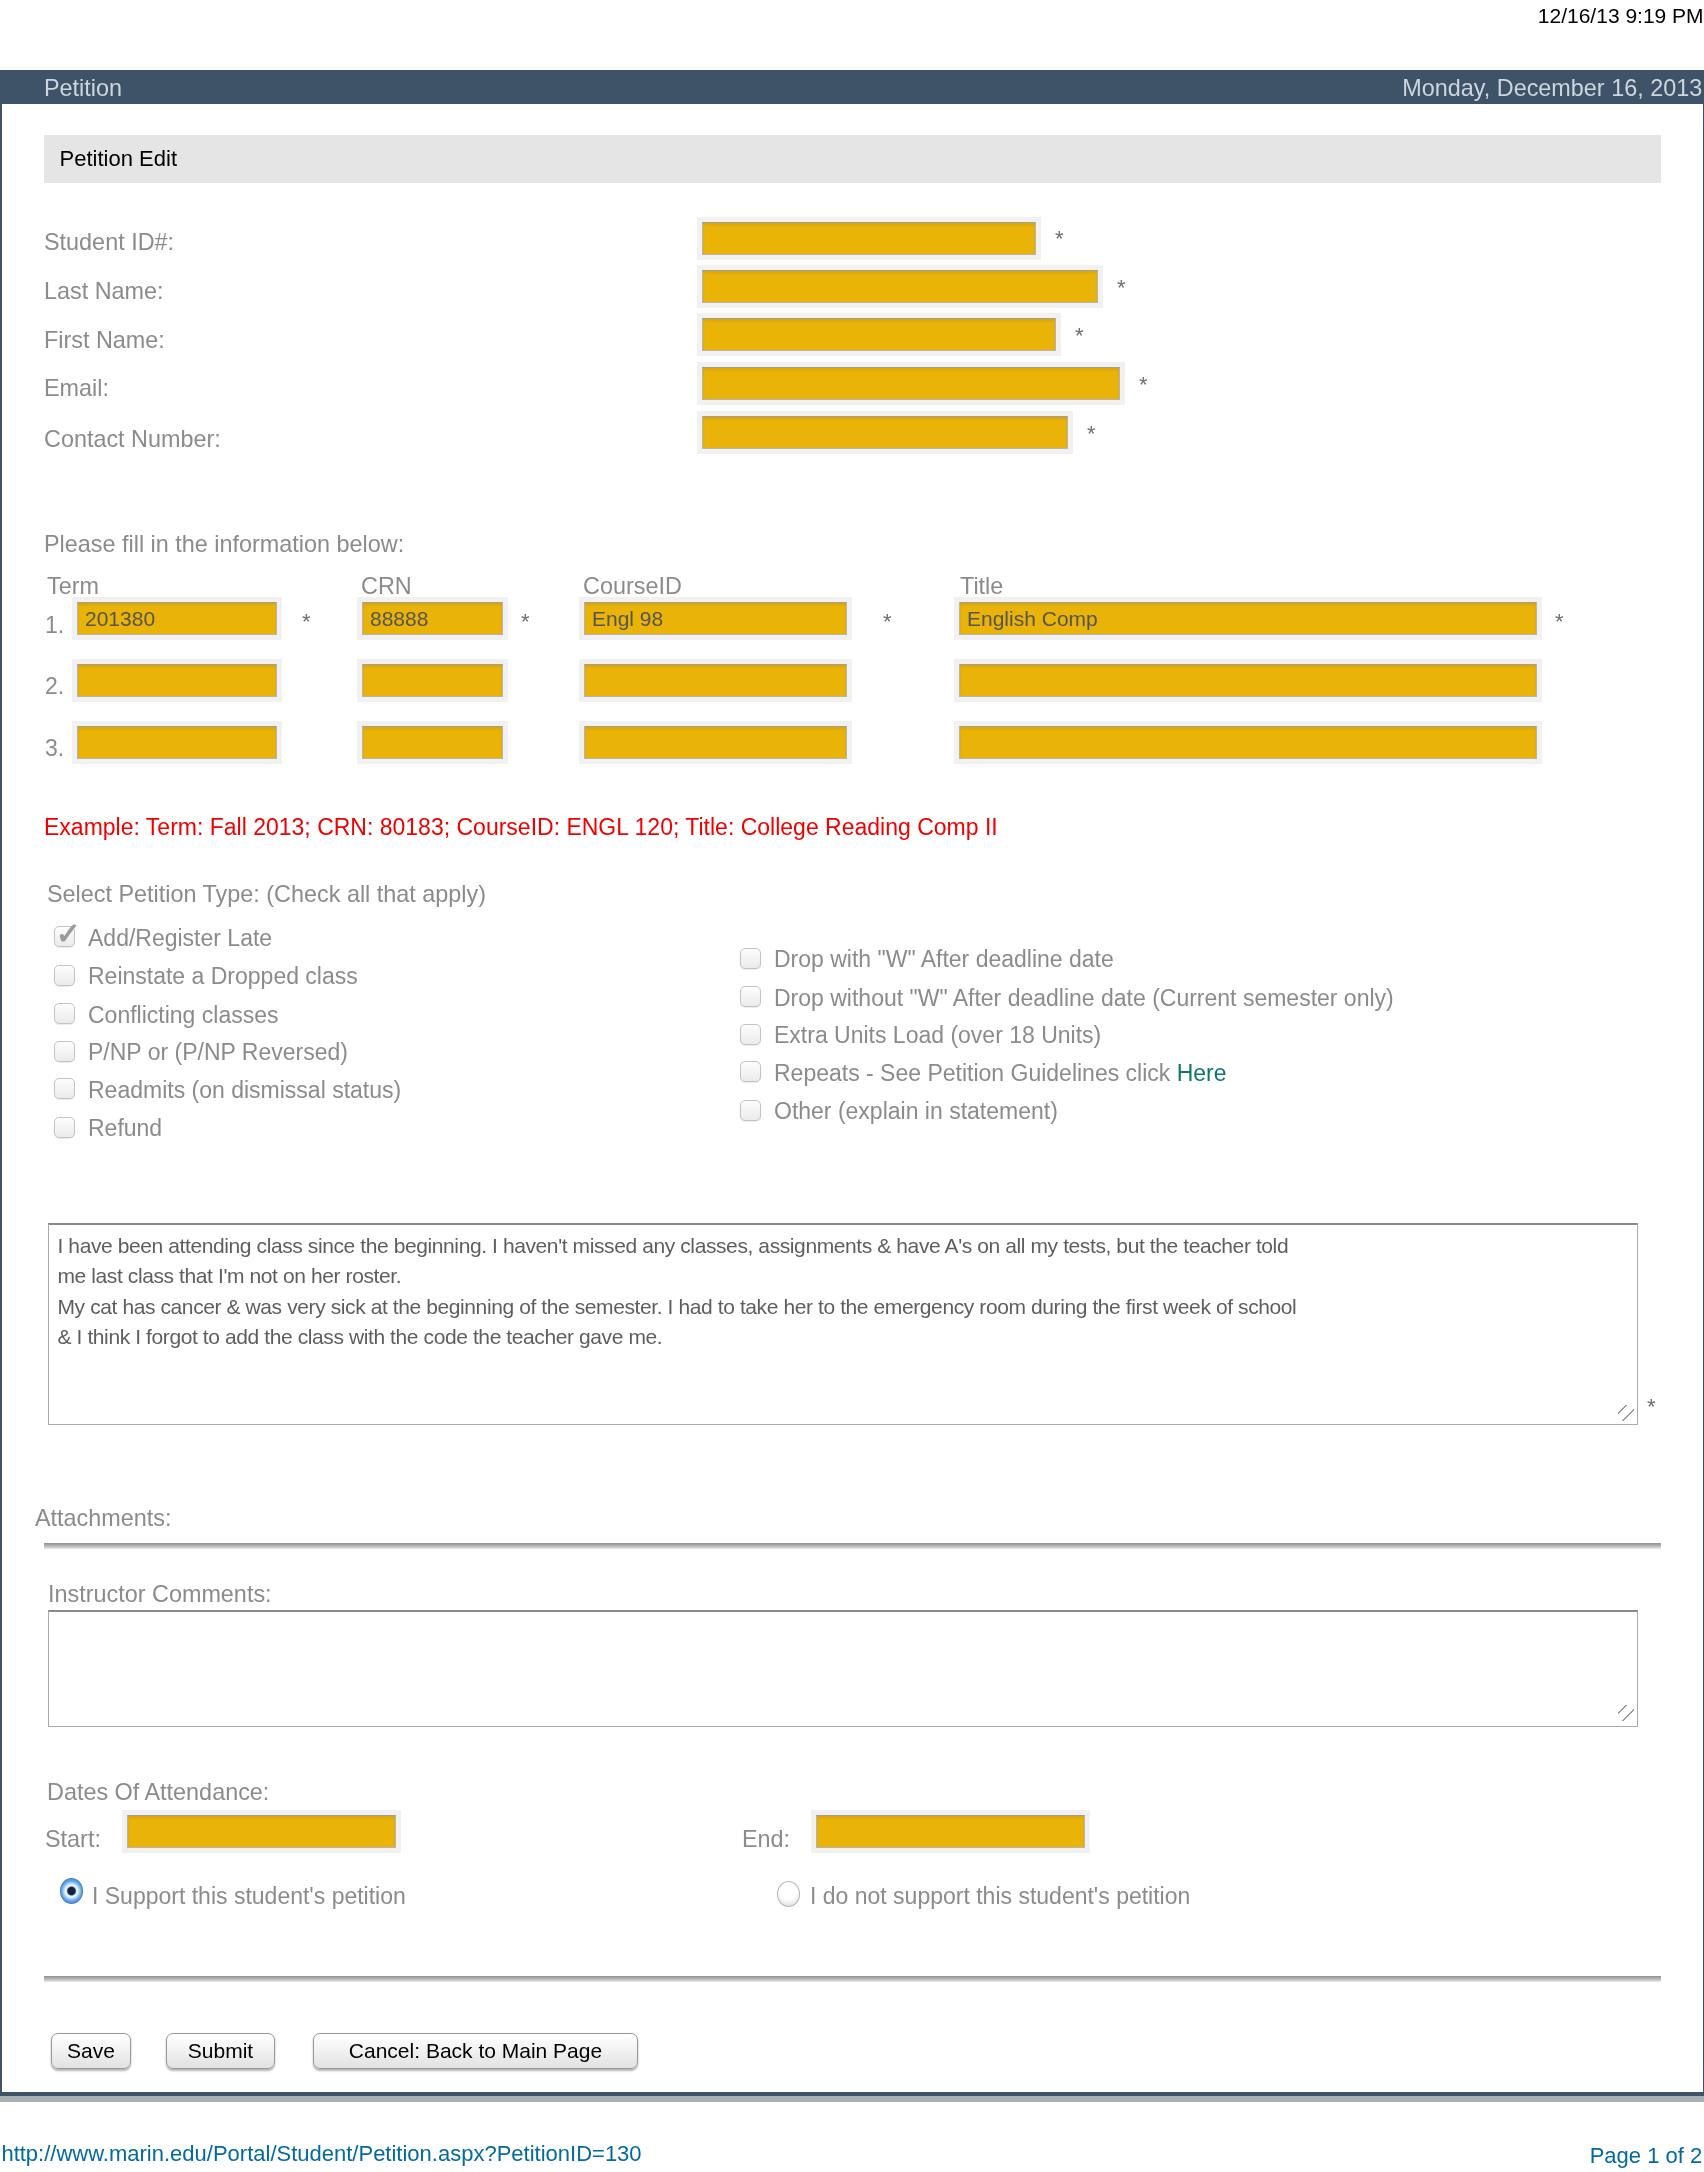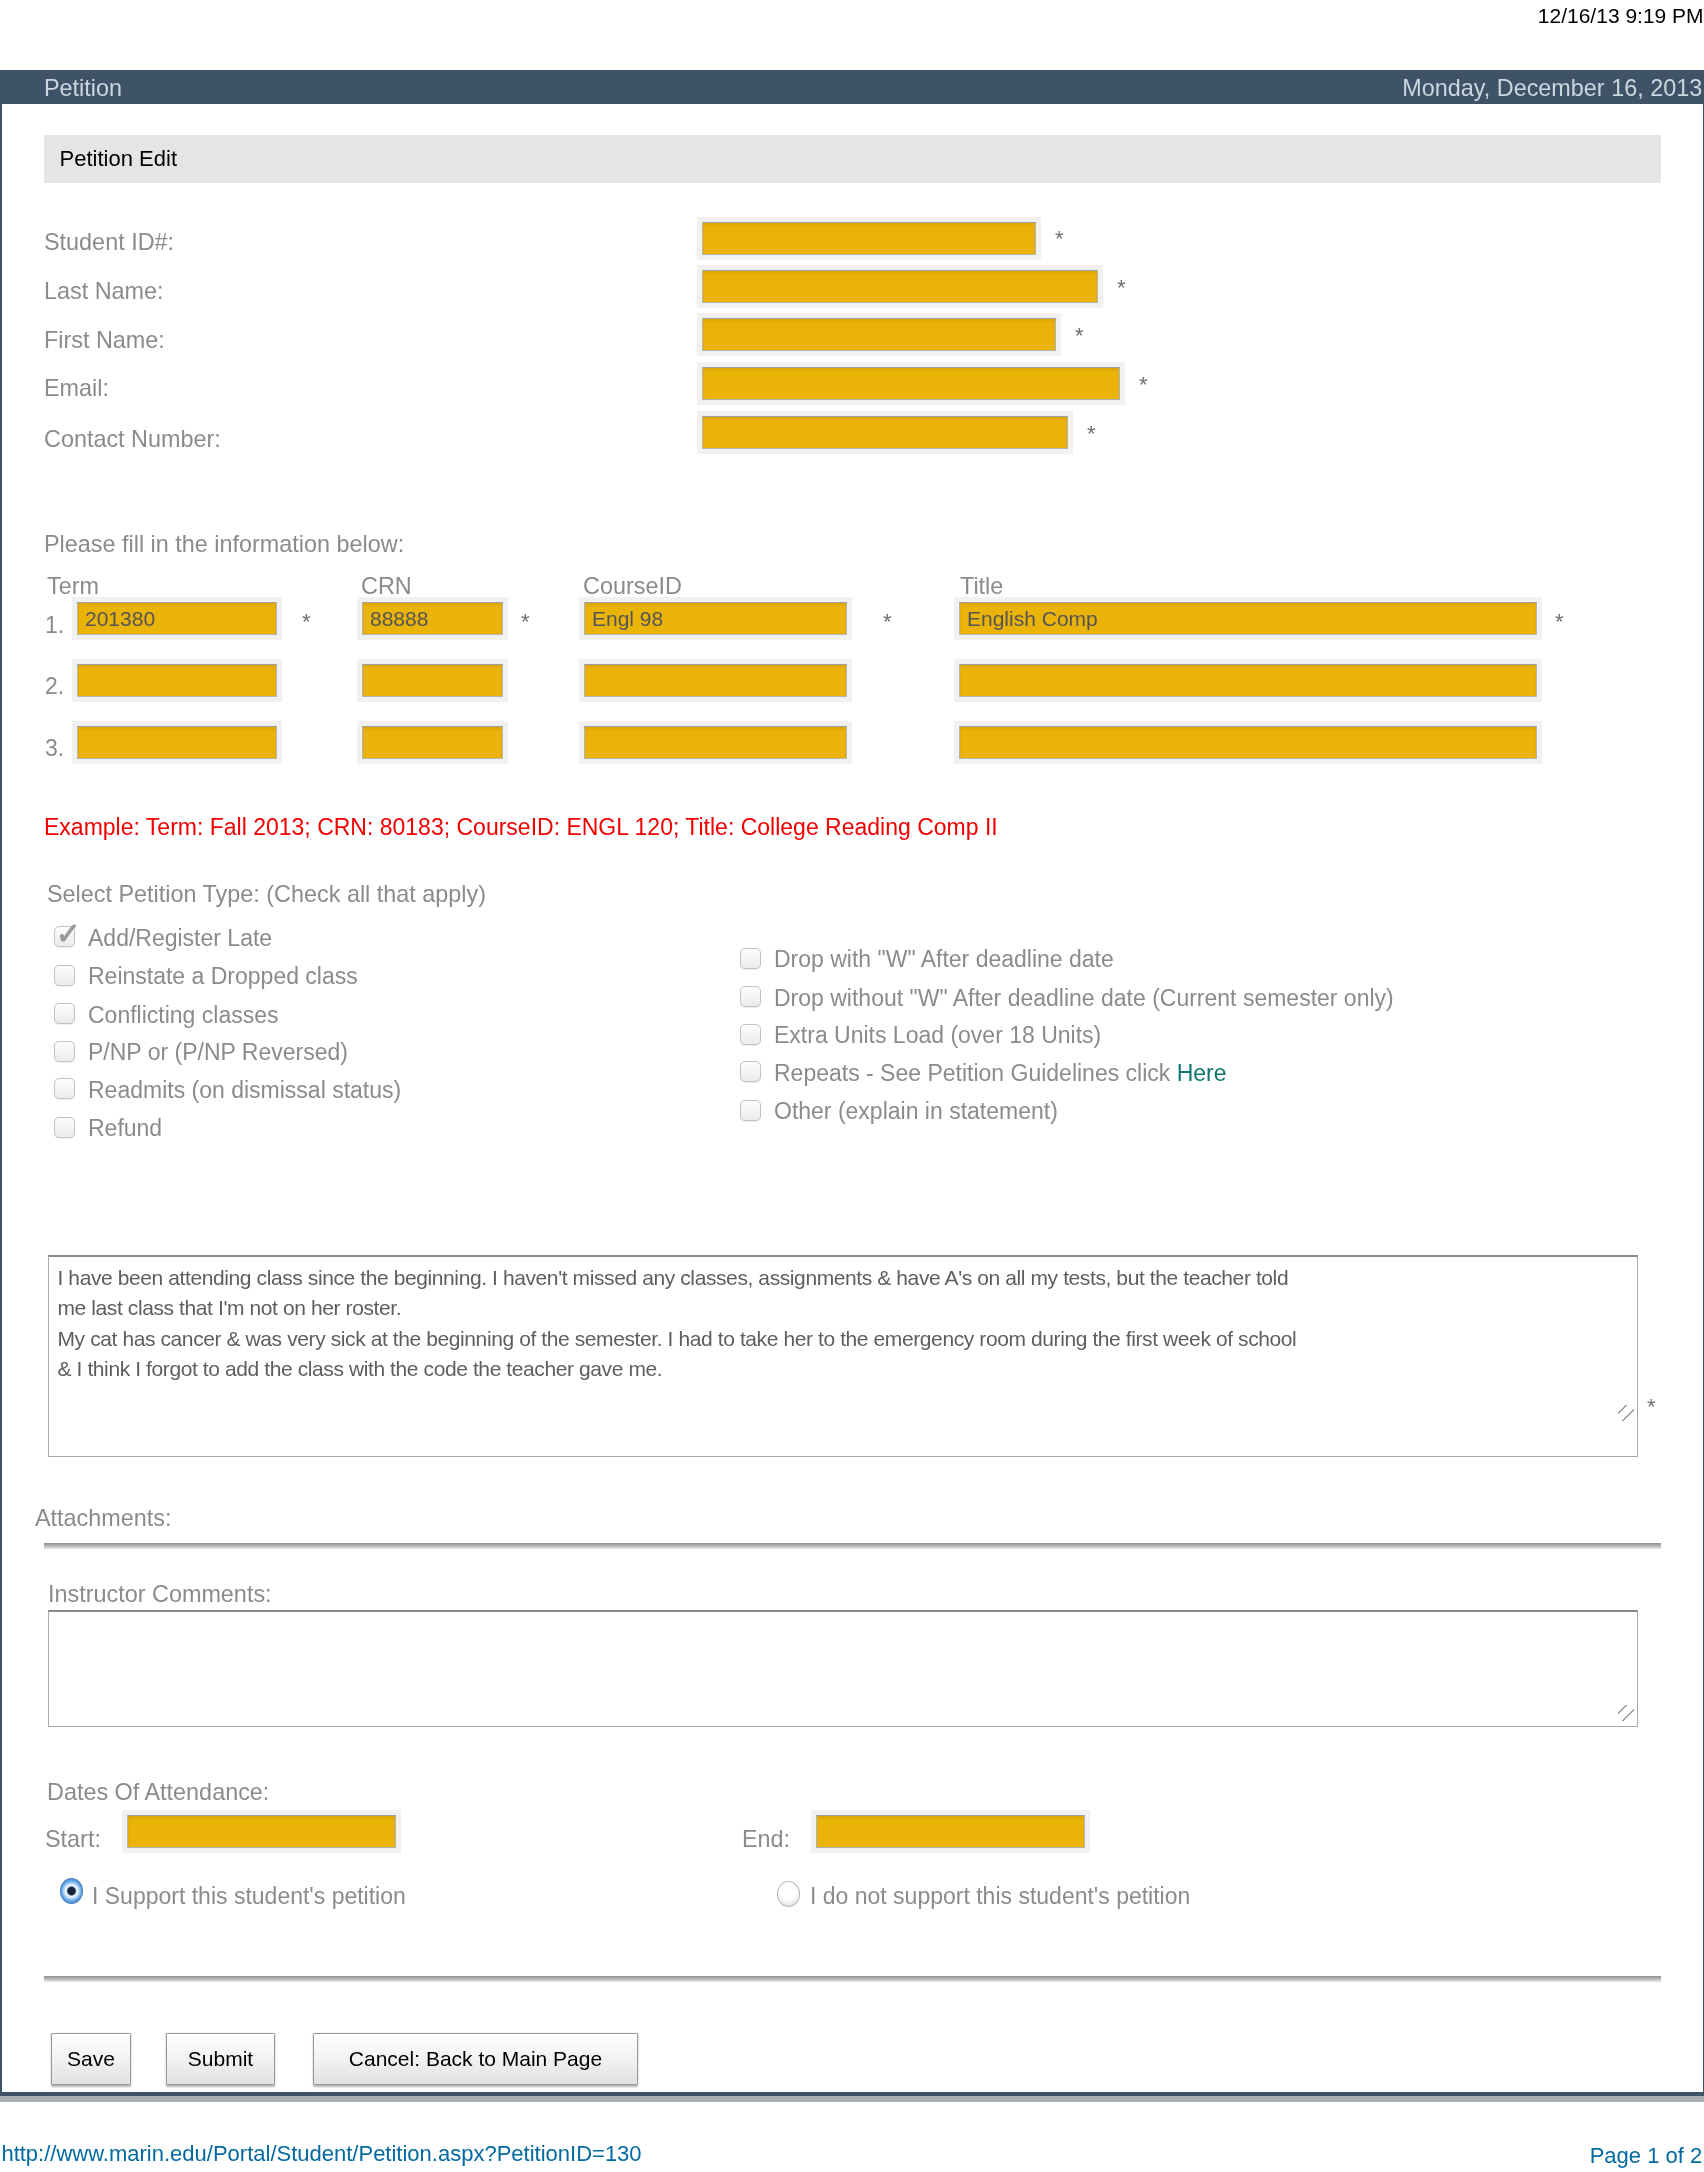--- a/index.html
+++ b/index.html
@@ -33,21 +33,21 @@
          font-family:"Liberation Sans",sans-serif;font-size:21px;letter-spacing:-0.4px;
          line-height:1.45;color:#5e5e5e;padding:5.7px 8.5px;}
   .grip{position:absolute;width:15.6px;height:15.6px;
         background:repeating-linear-gradient(135deg,transparent 0 5px,#9a9a9a 5px 6.4px,transparent 6.4px 8.5px);}
   .rule{position:absolute;height:6.4px;background:linear-gradient(#8f8f8f,#bcbcbc 55%,#ececec);}
   .radio{position:absolute;width:23px;height:25.6px;border-radius:50%;box-sizing:border-box;}
   .radio.sel{border:1.4px solid #4a7fb8;
         background:radial-gradient(circle at 50% 50%,#16233f 0 23%,#e4f2ff 32% 40%,#63a6e8 62%,#2f6fbd 100%);}
   .radio.unsel{border:1.4px solid #b5b5b5;
         background:radial-gradient(circle at 50% 38%,#ffffff 0 45%,#e6e6e6 78%,#d0d0d0 100%);}
-  .btn{position:absolute;height:52px;box-sizing:border-box;border:1.4px solid #999;border-radius:1px;
+  .btn{position:absolute;height:36px;box-sizing:border-box;border:1.4px solid #999;border-radius:7px;
        background:linear-gradient(#ffffff,#f3f3f3 45%,#e1e1e1);box-shadow:0 1.4px 2.1px rgba(0,0,0,.3);
        display:flex;align-items:center;justify-content:center;font-size:21px;color:#000;cursor:pointer;
        white-space:nowrap;}
   .bottombar{position:absolute;top:2092px;left:0;width:1705px;height:3.6px;background:#3e5268;}
   .bottomshadow{position:absolute;top:2096px;left:0;width:1705px;height:6.4px;background:#a9aeb5;}
   .foot{position:absolute;font-size:22px;color:#0369a1;white-space:nowrap;}
 </style>
 </head>
 <body>
 
@@ -180,21 +180,21 @@
 
   <div class="cbx" style="left:740px;top:1024px"></div>
   <div class="cblab" style="left:774px;top:1022px">Extra Units Load (over 18 Units)</div>
 
   <div class="cbx" style="left:740px;top:1061px"></div>
   <div class="cblab" style="left:774px;top:1060px"><span>Repeats - See Petition Guidelines click </span><span class="link">Here</span></div>
 
   <div class="cbx" style="left:740px;top:1100px"></div>
   <div class="cblab" style="left:774px;top:1098px">Other (explain in statement)</div>
 
-  <textarea class="bigta" style="left: 48px; top: 1223px; width: 1590px; height: 202px; margin-top: 32px;">I have been attending class since the beginning. I haven't missed any classes, assignments &amp; have A's on all my tests, but the teacher told
+  <textarea class="bigta" style="left: 48px; top: 1223px; width: 1590px; height: 202px;">I have been attending class since the beginning. I haven't missed any classes, assignments &amp; have A's on all my tests, but the teacher told
 me last class that I'm not on her roster.
 My cat has cancer &amp; was very sick at the beginning of the semester. I had to take her to the emergency room during the first week of school
 &amp; I think I forgot to add the class with the code the teacher gave me.</textarea>
   <div class="grip" style="left:1618px;top:1405px"></div>
   <div class="ast" style="left:1647px;top:1394px">*</div>
 
   <div class="lab" style="left:35px;top:1505px">Attachments:</div>
   <div class="rule" style="left:44px;top:1543px;width:1617px"></div>
 
   <div class="lab" style="left:48px;top:1581px">Instructor Comments:</div>

